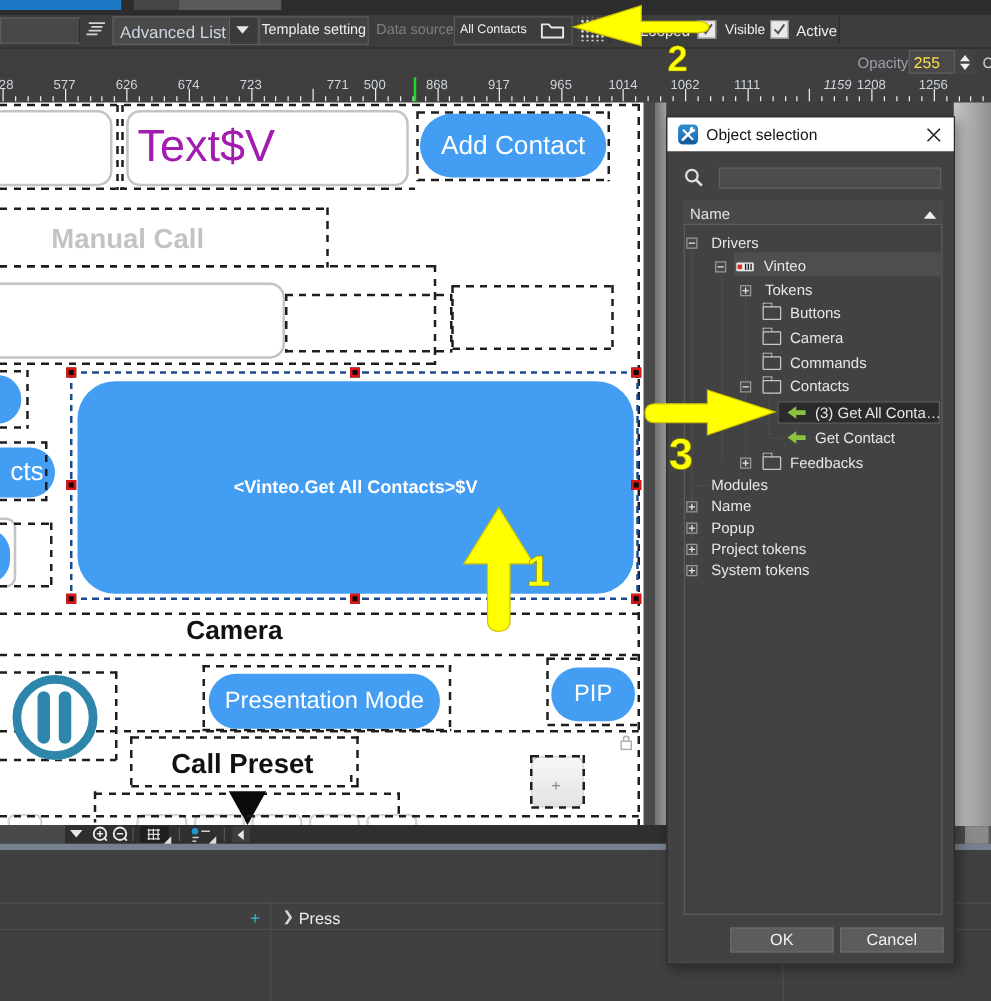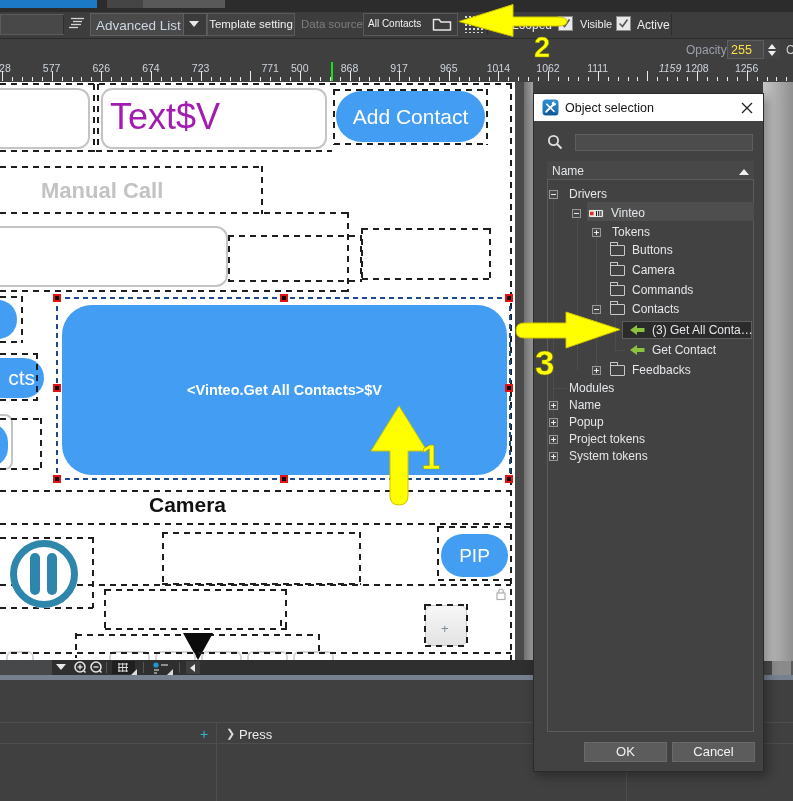--- a/index.html
+++ b/index.html
@@ -255,32 +255,34 @@
     <circle cx="35" cy="35" r="34" fill="#ffffff"></circle>
       <circle cx="35" cy="35" r="30.5" fill="none" stroke="#2e86aa" stroke-width="7"></circle>
     <rect x="21" y="14" width="10" height="42" rx="5" fill="#2e86aa"></rect>
     <rect x="38" y="14" width="10" height="42" rx="5" fill="#2e86aa"></rect>
   </svg>
 
   <div class="dashh" style="left:162px;top:450px;width:199px;"></div>
   <div class="dashh" style="left:162px;top:501px;width:199px;"></div>
   <div class="dashv" style="left:162px;top:450px;height:53px;"></div>
   <div class="dashv" style="left:359px;top:450px;height:53px;"></div>
+  <div class="pill" style="left:167px;top:457px;width:185px;height:44px;border-radius:22px;font-size:19px;">Presentation Mode</div>
 
   <div class="dashh" style="left:438px;top:444px;width:73px;"></div>
   <div class="dashh" style="left:438px;top:497px;width:73px;"></div>
   <div class="dashv" style="left:437px;top:444px;height:54px;"></div>
   <div class="pill" style="left:441px;top:452px;width:67px;height:43px;border-radius:22px;font-size:19px;">PIP</div>
 
   <div class="dashh" style="left:0;top:502px;width:511px;"></div>
 
   <div class="dashh" style="left:105px;top:507px;width:182px;"></div>
   <div class="dashh" style="left:105px;top:546px;width:182px;"></div>
   <div class="dashv" style="left:104px;top:507px;height:39px;"></div>
   <div class="dashv" style="left:285px;top:507px;height:39px;"></div>
+  <div class="abs" style="left:137px;top:516px;color:#111;font-size:22px;font-weight:bold;">Call Preset</div>
 
   <div class="dashv" style="left:280px;top:538px;height:8px;"></div>
   <div class="dashh" style="left:76px;top:552px;width:244px;"></div>
   <div class="dashv" style="left:318px;top:552px;height:24px;"></div>
   <div class="dashv" style="left:75px;top:551px;height:25px;"></div>
   <div class="abs" style="left:183px;top:551px;width:0;height:0;border-left:15.5px solid transparent;border-right:15.5px solid transparent;border-top:27px solid #0b0b0b;"></div>
 
   <div class="abs" style="left:425px;top:523px;width:42px;height:41px;background:linear-gradient(180deg,#f7f7f7,#e3e3e3);border:1px solid #cccccc;border-radius:7px;box-sizing:border-box;"></div>
   <div class="dashh" style="left:425px;top:522px;width:42px;"></div>
   <div class="dashh" style="left:425px;top:563px;width:42px;"></div>

